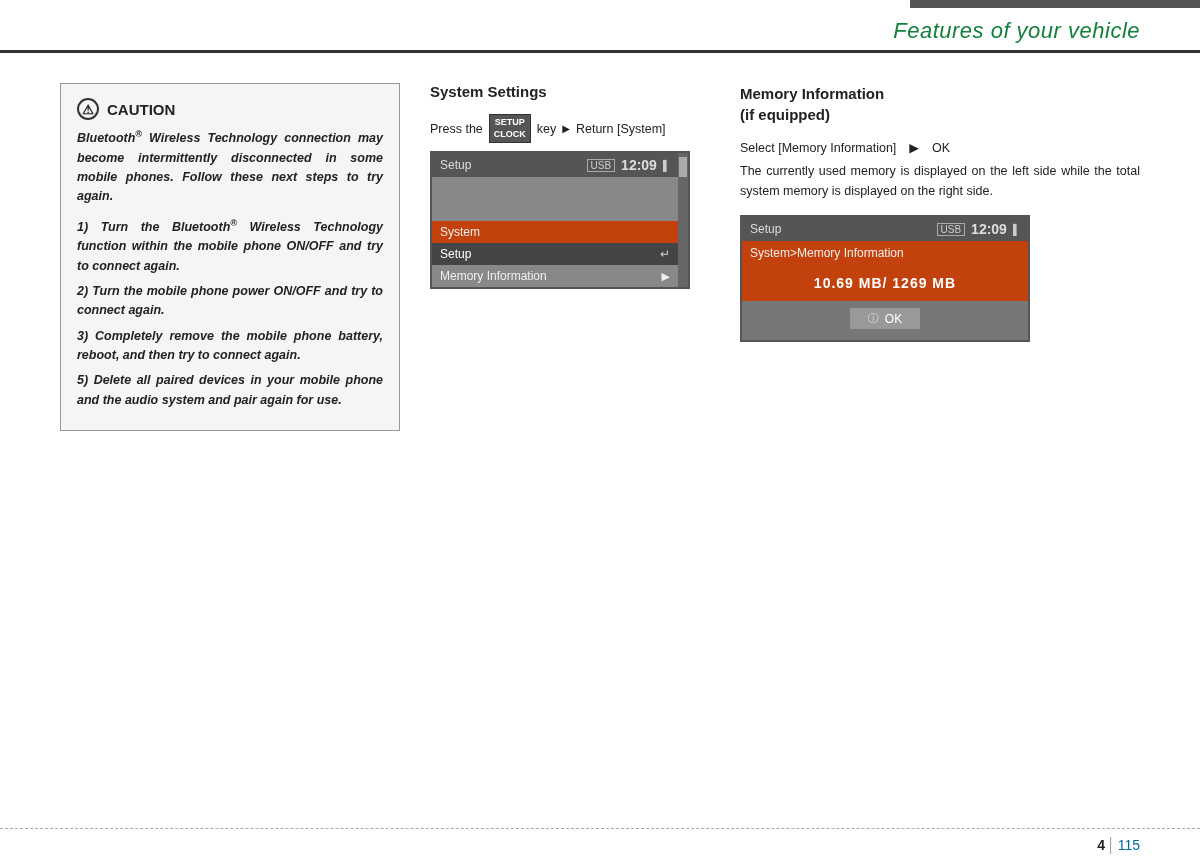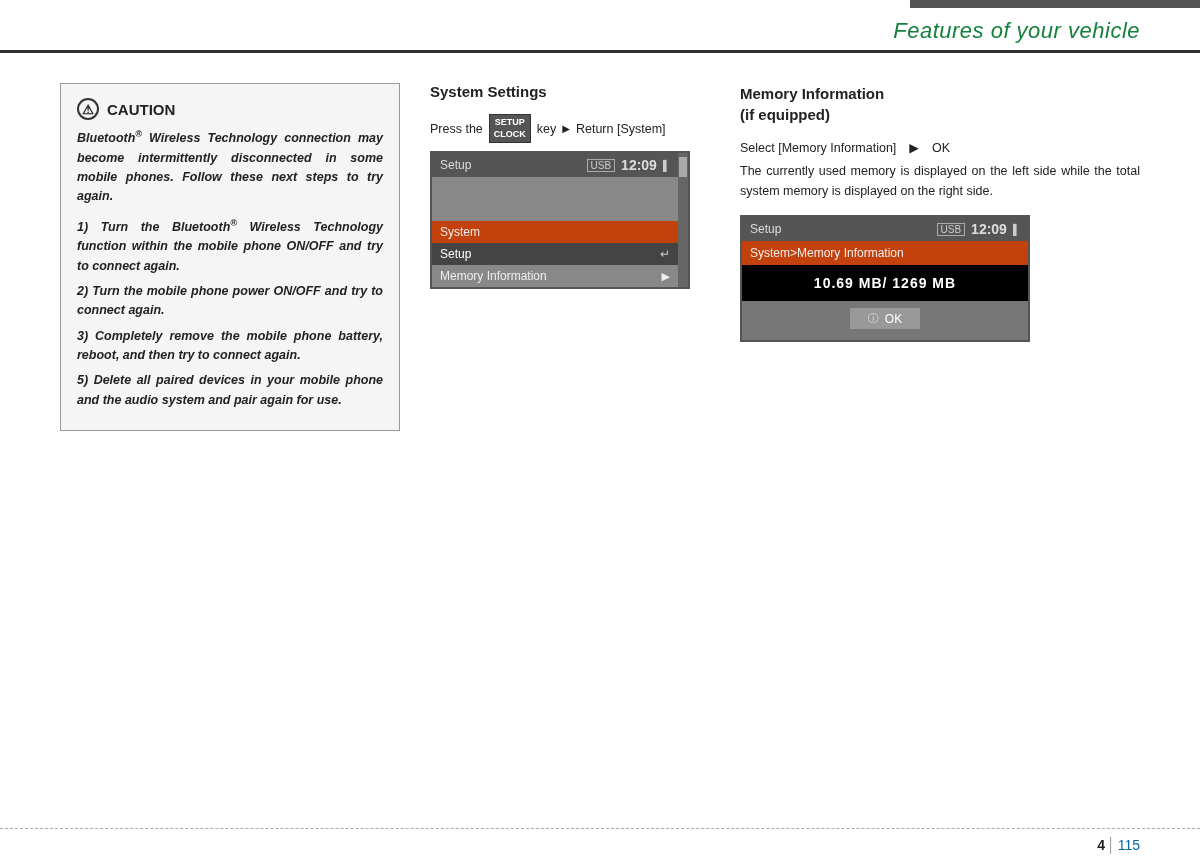--- a/index.html
+++ b/index.html
@@ -243,21 +243,21 @@
     .mem-screen .screen-row.header-row {
       background: #555;
     }
     .mem-screen .screen-row.breadcrumb {
       background: #c2410c;
       color: #eee;
       font-size: 12px;
       padding: 5px 8px;
     }
     .mem-screen .mem-value {
-      background: #000000;
+      background: #c2410c;
       color: #fff;
       text-align: center;
       padding: 10px 8px;
       font-size: 14px;
       font-weight: bold;
       letter-spacing: 1px;
     }
     .mem-screen .ok-row {
       background: #777;
       display: flex;

